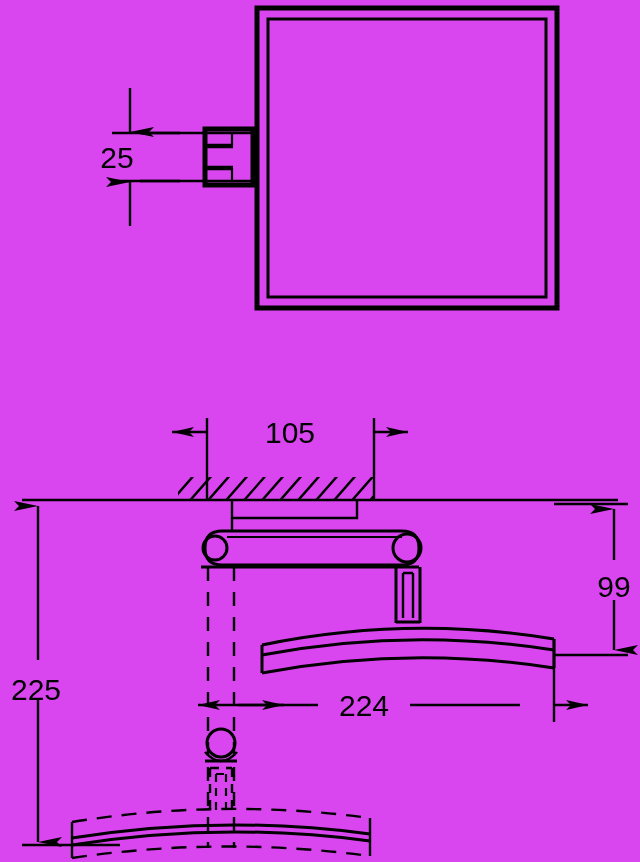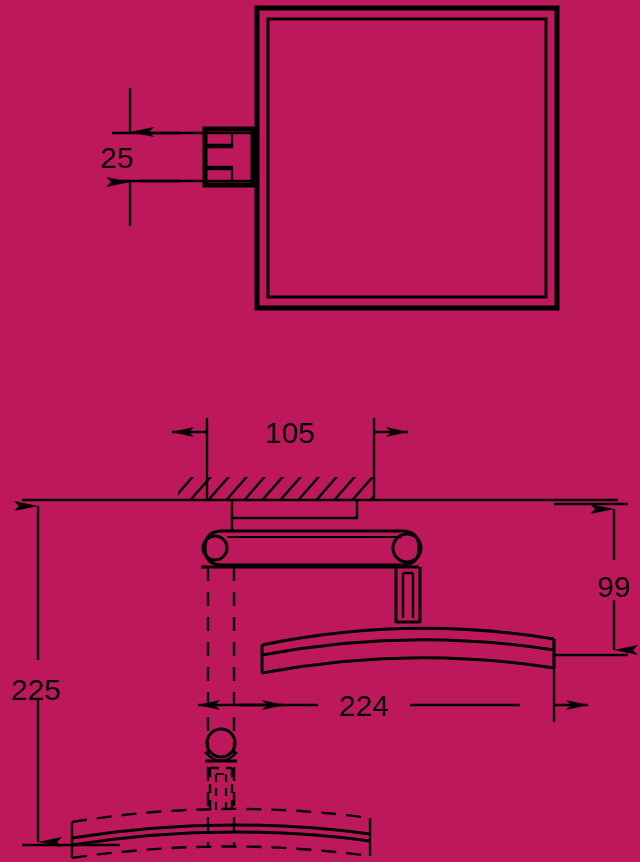--- a/index.html
+++ b/index.html
@@ -10,21 +10,21 @@
   body {
     width: 640px;
     height: 862px;
     font-family: "Liberation Sans", sans-serif;
     overflow: hidden;
   }
   #drawing-root {
     position: relative;
     width: 640px;
     height: 862px;
-    background: #be185d;
+    background: #d946ef;
   }
   svg#tech-drawing {
     display: block;
     width: 640px;
     height: 862px;
   }
   .dim-text {
     font-family: "Liberation Sans", sans-serif;
     font-size: 30px;
     fill: #000000;

